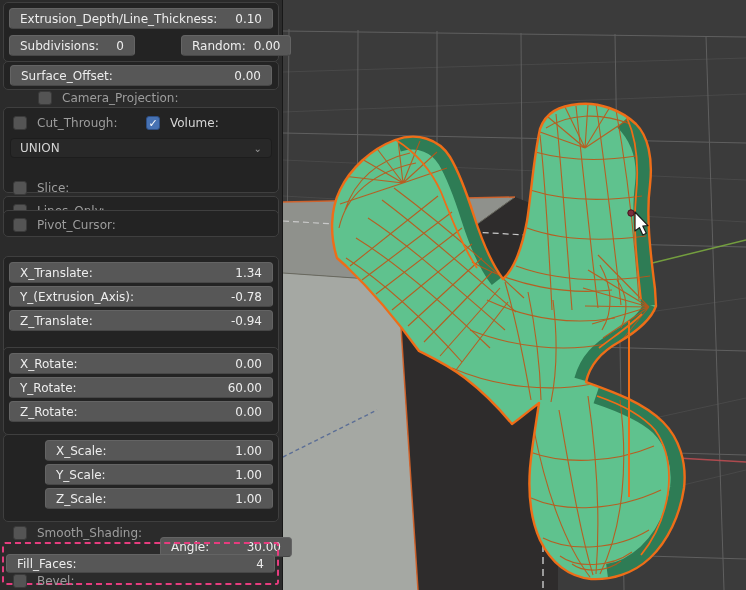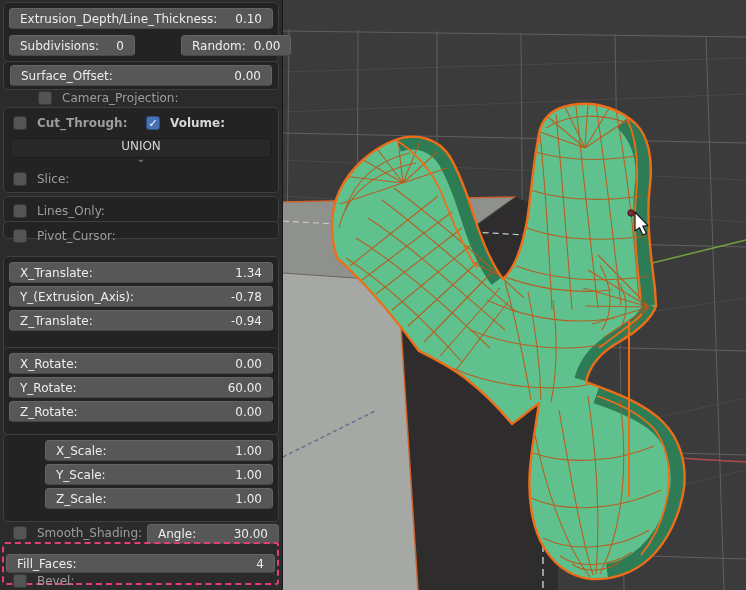--- a/index.html
+++ b/index.html
@@ -21,27 +21,27 @@
   .row2 { display:flex;gap:44px; }
   .row2 .slider.small { flex:0 0 126px; }
   .row2 .slider.grow  { flex:1; }
   .chkrow { position:absolute; display:flex; align-items:center; height:18px;
             color:#9d9d9d; }
   .chk { width:14px; height:14px; border-radius:3px; background:#545454;
          border:1px solid #3a3a3a; margin-right:10px; flex:0 0 14px;
          font-size:11px; line-height:13px; text-align:center; color:#fff; }
   .chk.on { background:#4772b3; border-color:#2d4f86; }
   .chkrow.inner { position:static; height:22px; margin:2px 0 2px 5px; }
-  .chkpair { display:flex;font-weight:bold; }
+  .chkpair { display:flex; }
   .chkpair .g1 { display:flex; align-items:center; width:133px; }
   .chkpair .g2 { display:flex; align-items:center; color:#d6d6d6; }
   .dropdown { height:20px; background:#282828; border:1px solid #1d1d1d;
               border-radius:4px; display:flex; align-items:center;
               justify-content:space-between; padding:0 9px; color:#d4d4d4;
-              margin:4px 2px; cursor:pointer;flex-direction:column; }
+              margin:4px 2px; cursor:pointer; }
   .chev { color:#9a9a9a; font-size:10px; }
   .fillwrap { position:absolute; left:2px; width:277px; top:542px;
               border:2px dashed #e63c7e; border-radius:3px; padding:10px 2px; }
   .fillwrap .slider { height:19px; margin:0; }
 </style>
 </head>
 <body>
 
 <div class="app">
 
@@ -84,34 +84,34 @@
         </span>
         <span class="g2">
           <span class="chk on">✓</span>
           <span>Volume:</span>
         </span>
       </div>
       <div class="dropdown">
         <span>UNION</span>
         <span class="chev">⌄</span>
       </div>
-      <div class="chkrow inner" style="margin-top:10px;">
+      <div class="chkrow inner" style="margin-top:19px;">
         <span class="chk"></span>
         <span>Slice:</span>
       </div>
     </div>
 
     <div class="box" style="top:196px;height:27px;">
       <div class="chkrow inner" style="margin-top:1px;">
         <span class="chk"></span>
         <span>Lines_Only:</span>
       </div>
     </div>
 
-    <div class="box" style="top:221px;height:18px;">
+    <div class="box" style="top:210px;height:27px;">
       <div class="chkrow inner" style="margin-top:1px;">
         <span class="chk"></span>
         <span>Pivot_Cursor:</span>
       </div>
     </div>
 
     <div class="box" style="top:256px;height:112px;">
       <div class="slider">
         <span class="lab">X_Translate:</span>
         <span class="val">1.34</span>
@@ -153,21 +153,21 @@
       <div class="slider">
         <span class="lab">Z_Scale:</span>
         <span class="val">1.00</span>
       </div>
     </div>
 
     <div class="chkrow" style="top:524px;left:13px;justify-content:flex-end;">
       <span class="chk"></span>
       <span>Smooth_Shading:</span>
     </div>
-    <div class="slider" style="position:absolute;top:521px;left:144px;width:132px;height:20px;margin:3px;">
+    <div class="slider" style="position:absolute;top:521px;left:144px;width:132px;height:20px;margin:16px;">
       <span class="lab">Angle:</span>
       <span class="val">30.00</span>
     </div>
 
     <div class="fillwrap">
       <div class="slider">
         <span class="lab">Fill_Faces:</span>
         <span class="val">4</span>
       </div>
     </div>

